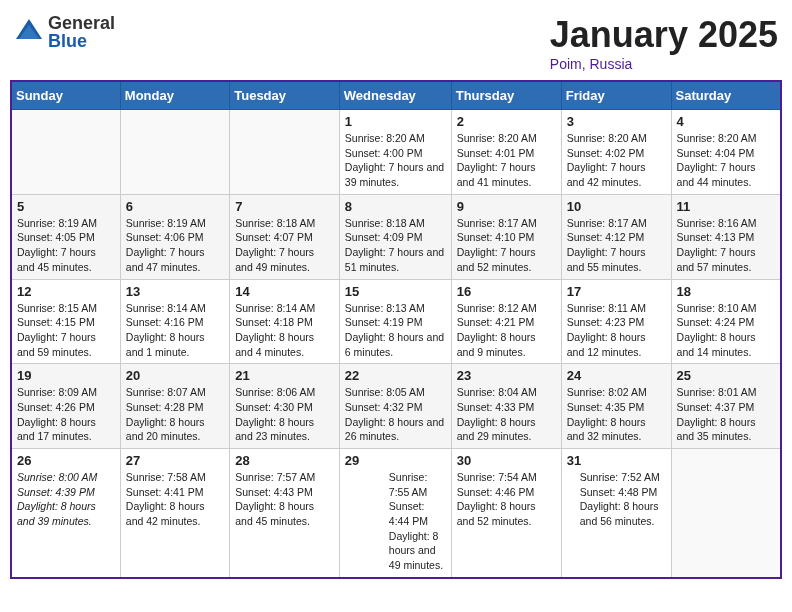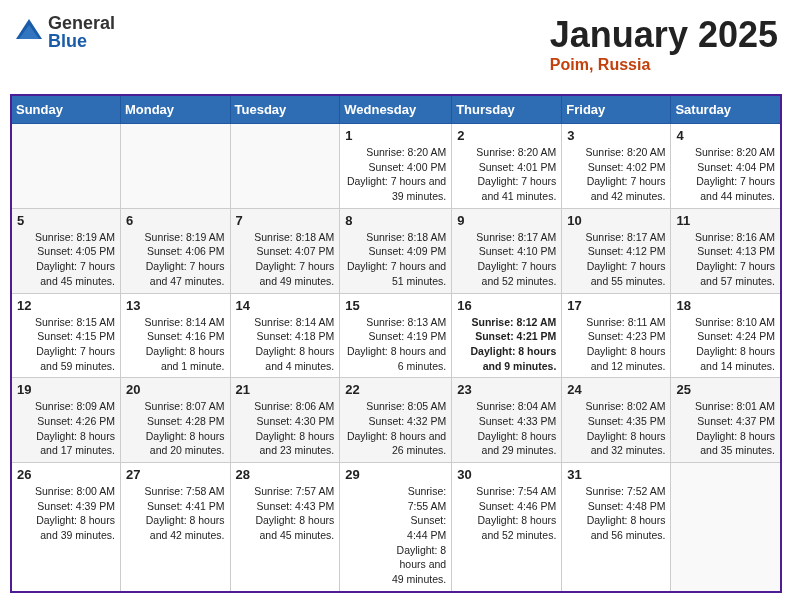--- a/index.html
+++ b/index.html
@@ -7,21 +7,21 @@
       font-family: Arial, sans-serif;
       background: #fff;
       width: 792px;
       min-height: 612px;
       padding: 10px;
     }
     .header {
       display: flex;
       justify-content: space-between;
       align-items: flex-start;
-      margin-bottom: 20px;
+      margin-bottom: 8px;
       padding: 4px 4px 0 4px;
     }
     .logo {
       display: flex;
       align-items: center;
     }
     .logo-text {
       display: flex;
       flex-direction: column;
       line-height: 1;
@@ -43,23 +43,22 @@
     }
     .title-block {
       text-align: left;
     }
     .month-title {
       font-size: 36px;
       font-weight: bold;
       color: #222;
     }
     .location {
-      font-size: 16px;
-      color: #c2410c;
-      font-weight: bold;
+      font-size: 14px;
+      color: #4c1d95;
     }
     .calendar {
       width: 100%;
       border-collapse: collapse;
       border: 2px solid #4c1d95;
     }
     .calendar th {
       background: #2e6db4;
       color: #fff;
       font-size: 13px;
@@ -83,21 +82,20 @@
     }
     .day-number {
       font-size: 13px;
       font-weight: bold;
       margin-bottom: 2px;
     }
     .day-info {
       font-size: 10.5px;
       line-height: 1.4;
       color: #222;
-      text-align: right;
     }
     .empty-cell {
       background: #f9f9f9 !important;
     }
   </style>
 </head>
 <body>
 
 <div class="header">
   <div class="logo">
@@ -222,21 +220,21 @@
 Daylight: 8 hours and 4 minutes.</div>
         </td>
         <td>
           <div class="day-number">15</div>
           <div class="day-info" style="white-space: pre-line;">Sunrise: 8:13 AM
 Sunset: 4:19 PM
 Daylight: 8 hours and 6 minutes.</div>
         </td>
         <td>
           <div class="day-number">16</div>
-          <div class="day-info" style="white-space: pre-line; font-weight: bold;">Sunrise: 8:12 AM
+          <div class="day-info" style="white-space: pre-line;">Sunrise: 8:12 AM
 Sunset: 4:21 PM
 Daylight: 8 hours and 9 minutes.</div>
         </td>
         <td>
           <div class="day-number">17</div>
           <div class="day-info" style="white-space: pre-line;">Sunrise: 8:11 AM
 Sunset: 4:23 PM
 Daylight: 8 hours and 12 minutes.</div>
         </td>
         <td>
@@ -286,21 +284,21 @@
         <td>
           <div class="day-number">25</div>
           <div class="day-info" style="white-space: pre-line;">Sunrise: 8:01 AM
 Sunset: 4:37 PM
 Daylight: 8 hours and 35 minutes.</div>
         </td>
       </tr>
       <tr>
         <td>
           <div class="day-number">26</div>
-          <div class="day-info" style="white-space: pre-line;">Sunrise: 8:00 AM
+          <div class="day-info" style="white-space: pre-line; font-style: italic;">Sunrise: 8:00 AM
 Sunset: 4:39 PM
 Daylight: 8 hours and 39 minutes.</div>
         </td>
         <td>
           <div class="day-number">27</div>
           <div class="day-info" style="white-space: pre-line;">Sunrise: 7:58 AM
 Sunset: 4:41 PM
 Daylight: 8 hours and 42 minutes.</div>
         </td>
         <td>
@@ -316,20 +314,20 @@
 Daylight: 8 hours and 49 minutes.</div>
         </td>
         <td>
           <div class="day-number">30</div>
           <div class="day-info" style="white-space: pre-line;">Sunrise: 7:54 AM
 Sunset: 4:46 PM
 Daylight: 8 hours and 52 minutes.</div>
         </td>
         <td>
           <div class="day-number">31</div>
-          <div class="day-info" style="white-space: pre-line;">Sunrise: 7:52 AM
+          <div class="day-info" style="white-space: pre-line; margin-left: 13px;">Sunrise: 7:52 AM
 Sunset: 4:48 PM
 Daylight: 8 hours and 56 minutes.</div>
         </td>
         <td class="empty-cell"></td>
       </tr>
     </tbody>
 </table>
 
 </body></html>

